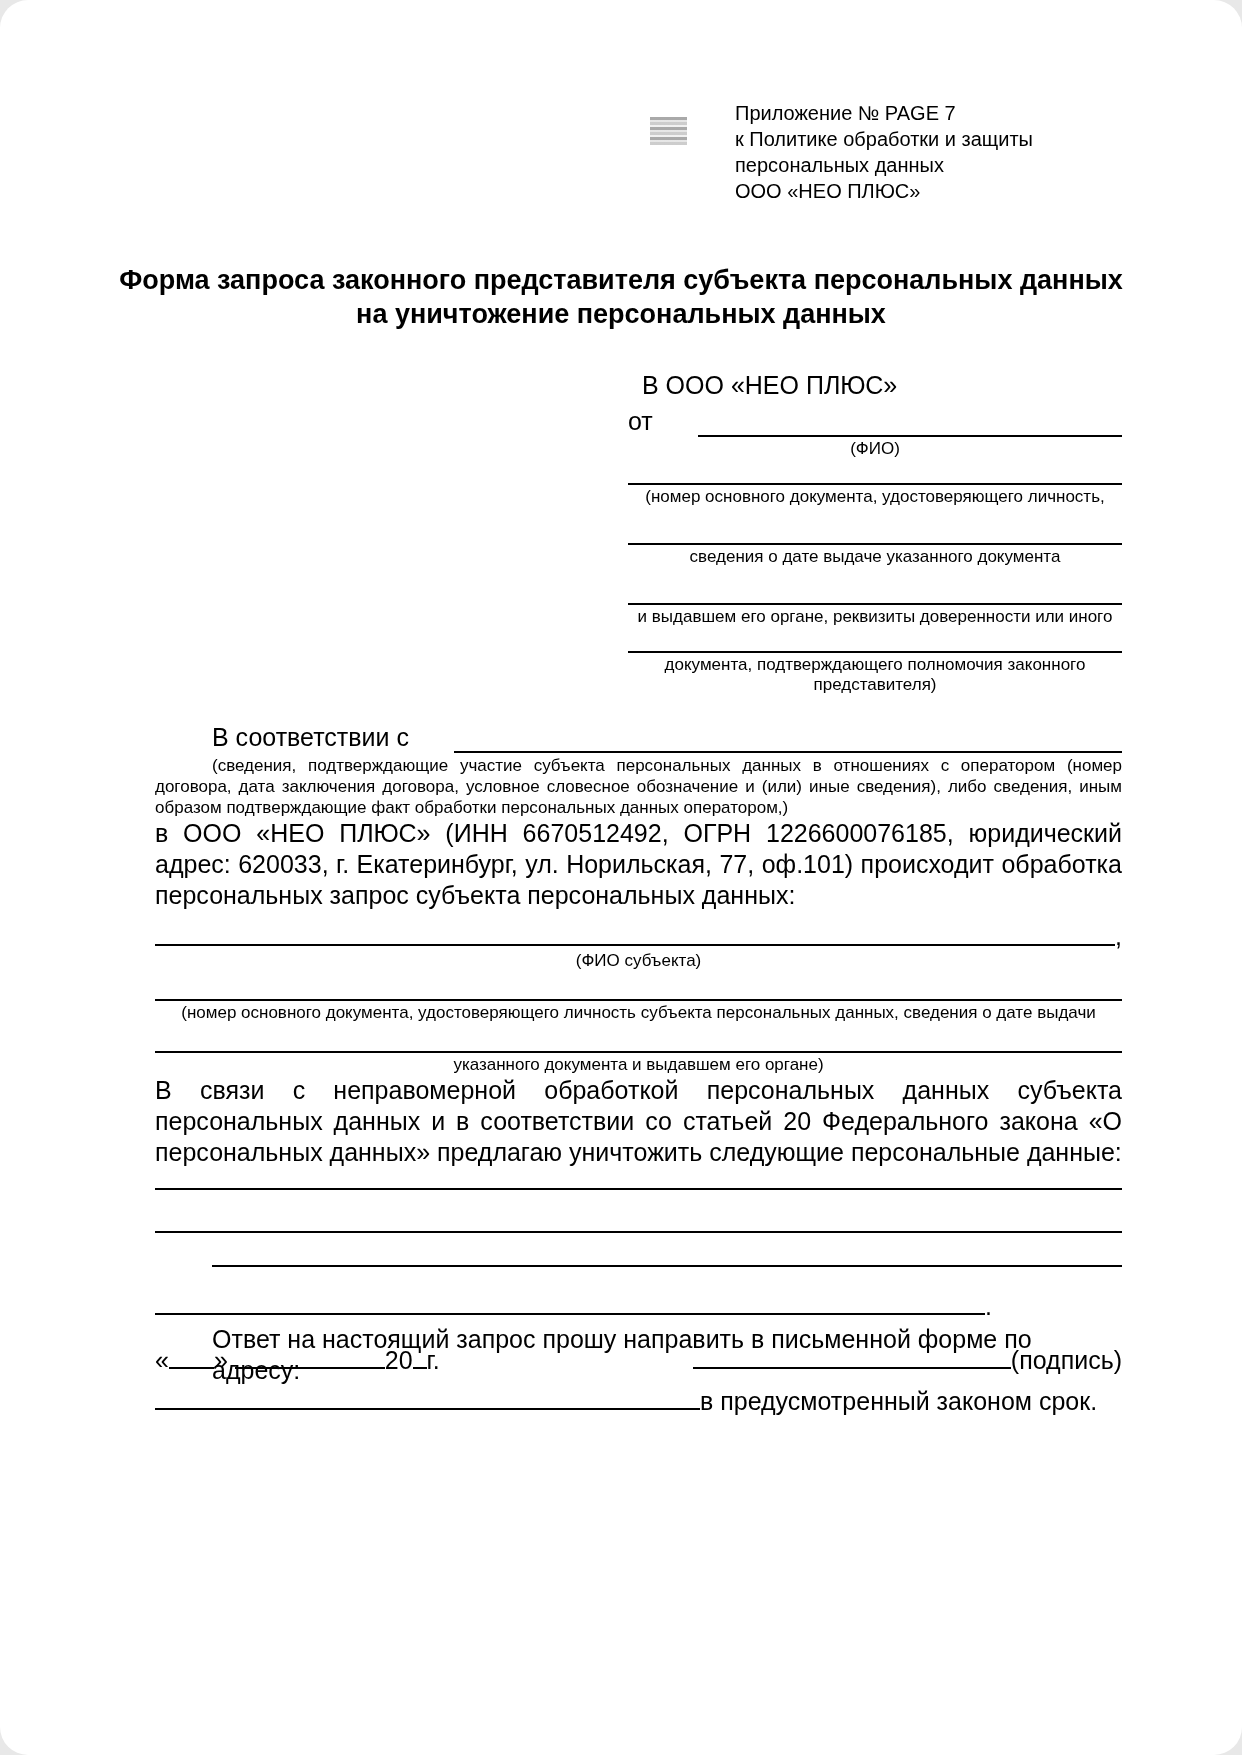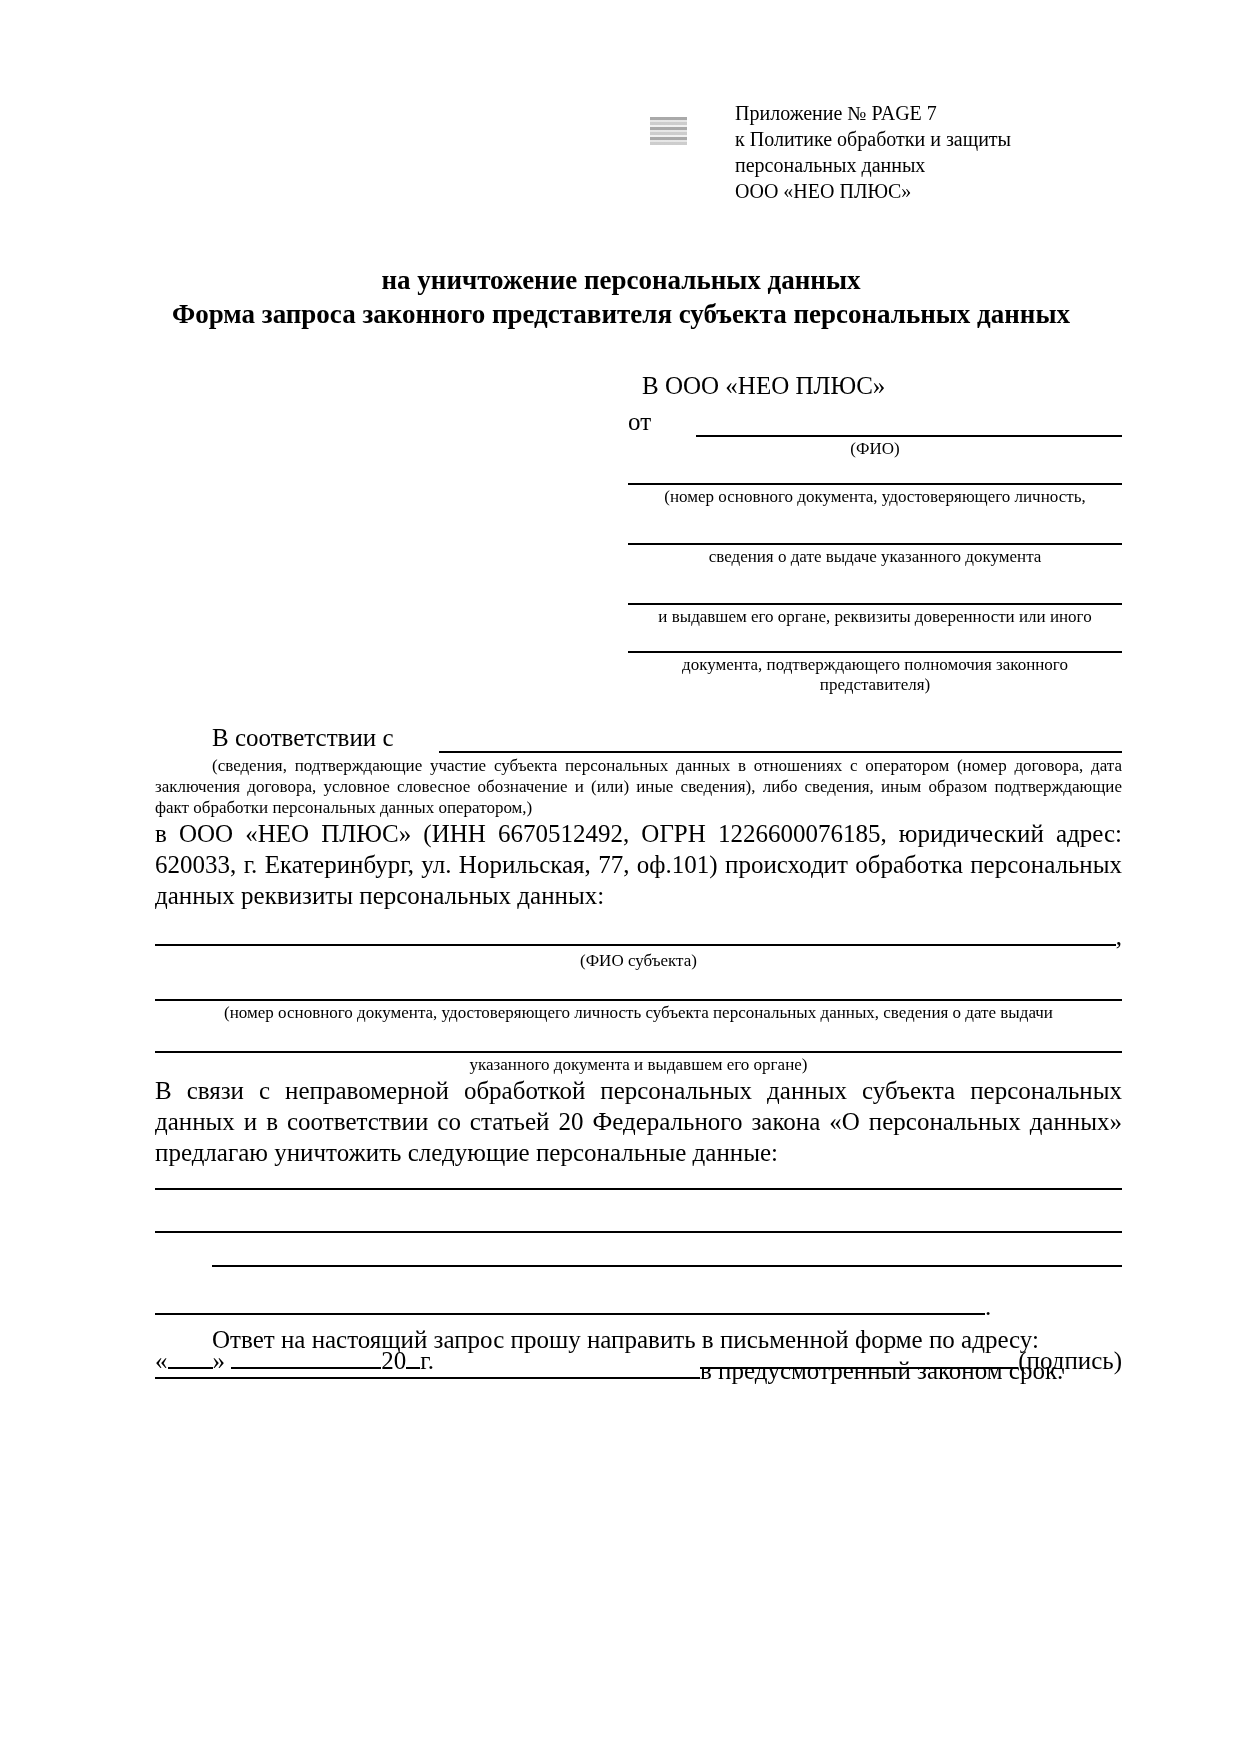--- a/index.html
+++ b/index.html
@@ -1,19 +1,20 @@
 <!DOCTYPE html>
 <html><head>
 <meta charset="utf-8">
 <style>
   html,body { margin:0; padding:0; background:#e8e8e8; }
   .page {
     position:relative; width:1242px; height:1755px; margin:0 auto;
     background:#ffffff; color:#000;
-    font-family:Liberation Serif, serif;
+    font-family:Liberation Sans, sans-serif;
+    border-radius:28px;
   }
   
   .hdr-icon {
     position:absolute; left:650px; top:117px; width:37px; height:28px;
     background:repeating-linear-gradient(180deg,
       #9a9a9a 0 3px, #e2e2e2 3px 5px, #c4c4c4 5px 8px, #efefef 8px 10px);
     opacity:.85;
   }
   .hdr { position:absolute; left:735px; top:100px; width:330px;
          font-size:20px; line-height:26px; }
@@ -59,22 +60,22 @@
   <div class="hdr-icon"></div>
 
   <div class="hdr">
     <div>Приложение №  PAGE 7</div>
     <div>к Политике обработки и защиты</div>
     <div>персональных данных</div>
     <div>ООО «НЕО ПЛЮС»</div>
   </div>
 
   <div class="title">
+    <div>Форма запроса законного представителя субъекта персональных данных</div>
     <div>на уничтожение персональных данных</div>
-    <div>Форма запроса законного представителя субъекта персональных данных</div>
   </div>
 
   <div class="addr">
     <div class="addr-to">В ООО «НЕО ПЛЮС»</div>
 
     <div class="row from-row">
       <span class="label">от</span>
       <span class="fill"></span>
     </div>
     <div class="cap">(ФИО)</div>
@@ -94,21 +95,21 @@
 
   <div class="main">
 
     <div class="row lead-row indent">
       <span style="padding-right:10px;">В соответствии с</span>
       <span class="fill"></span>
     </div>
 
     <div class="note">(сведения, подтверждающие участие субъекта персональных данных в отношениях с оператором (номер договора, дата заключения договора, условное словесное обозначение и (или) иные сведения), либо сведения, иным образом подтверждающие факт обработки персональных данных оператором,)</div>
 
-    <div class="para">в ООО «НЕО ПЛЮС» (ИНН 6670512492, ОГРН 1226600076185, юридический адрес: 620033, г. Екатеринбург, ул. Норильская, 77, оф.101) происходит обработка персональных данных реквизиты персональных данных:</div>
+    <div class="para">в ООО «НЕО ПЛЮС» (ИНН 6670512492, ОГРН 1226600076185, юридический адрес: 620033, г. Екатеринбург, ул. Норильская, 77, оф.101) происходит обработка персональных запрос субъекта персональных данных:</div>
 
     <div class="hr-row mt11">
       <span class="fill"></span>
       <span>,</span>
     </div>
     <div class="cap">(ФИО субъекта)</div>
 
     <div class="hr mt26"></div>
     <div class="cap">(номер основного документа, удостоверяющего личность субъекта персональных данных, сведения о дате выдачи</div>
 

